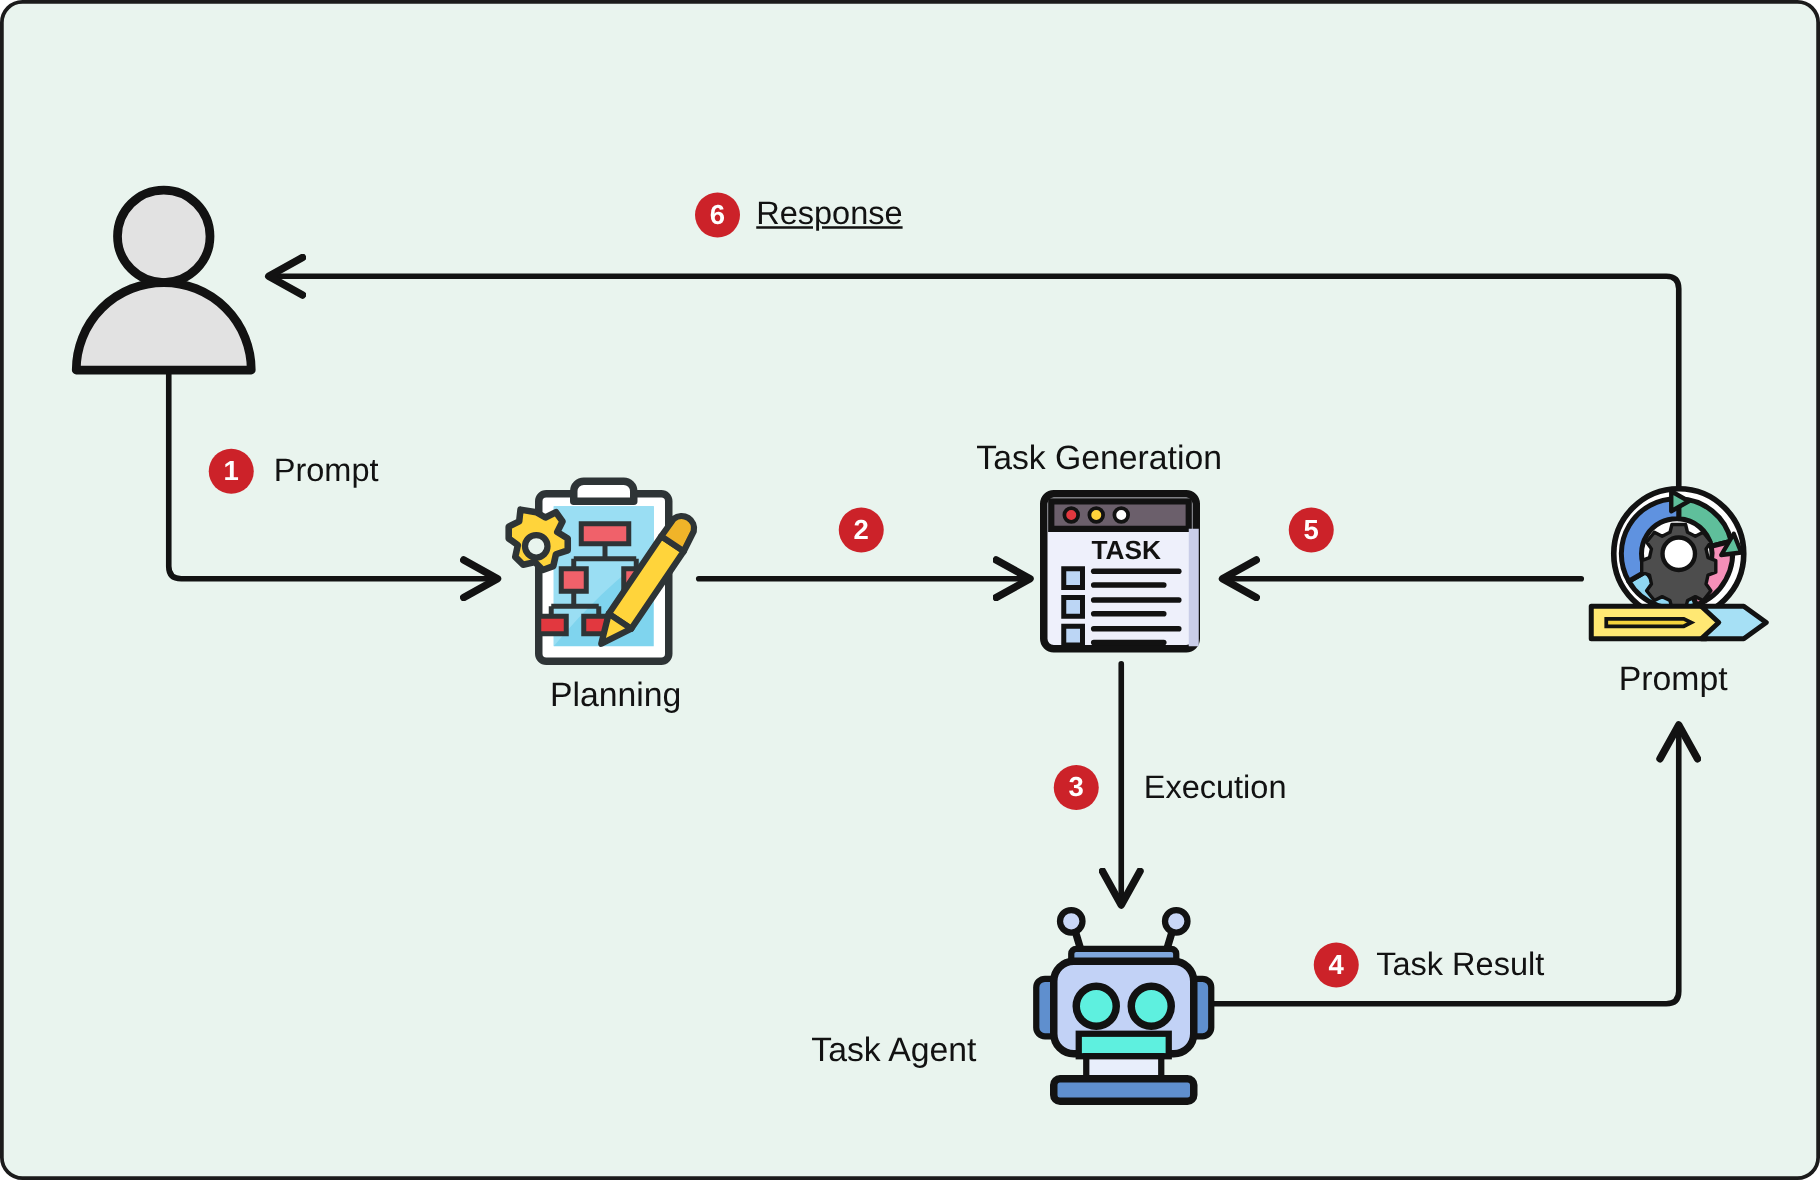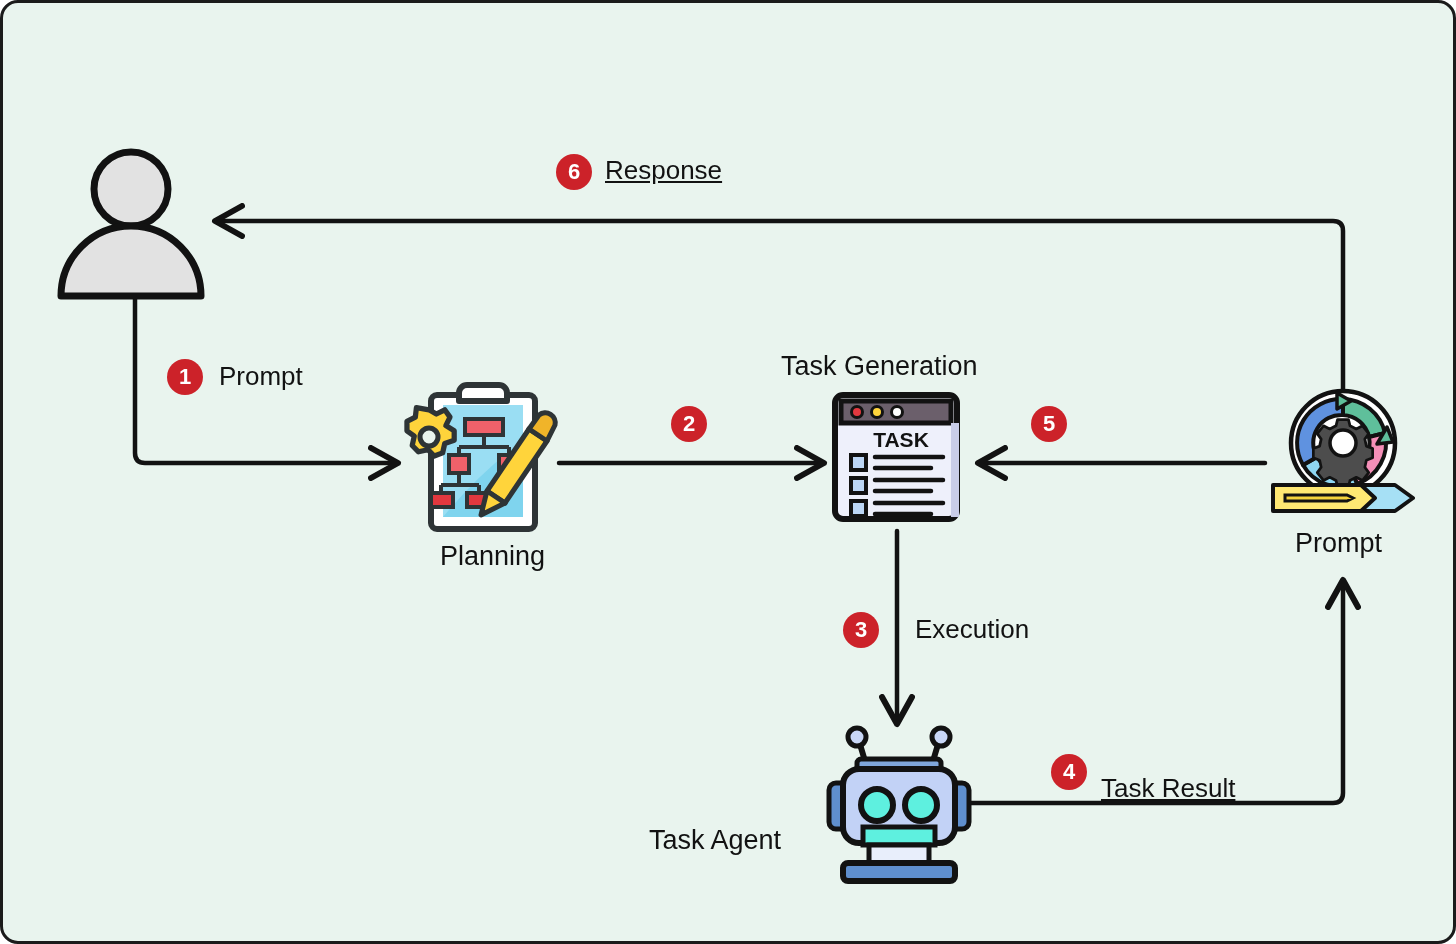--- a/index.html
+++ b/index.html
@@ -240,20 +240,20 @@
 
   <div class="badge" style="left:164px; top:356px;">1</div>
   <div class="edge-label" style="left:216px; top:358px;text-align:right;">Prompt</div>
 
   <div class="badge" style="left:668px; top:403px;">2</div>
 
   <div class="badge" style="left:840px; top:609px;">3</div>
   <div class="edge-label" style="left:912px; top:611px;">Execution</div>
 
   <div class="badge" style="left:1048px; top:751px;">4</div>
-  <div class="edge-label" style="left:1098px; top:770px;text-decoration:underline;">Task Result</div>
+  <div class="edge-label" style="left:1098px; top:753px;">Task Result</div>
 
   <div class="badge" style="left:1028px; top:403px;">5</div>
 
   <div class="badge" style="left:553px; top:151px;">6</div>
   <div class="edge-label" style="left:602px; top:152px;text-decoration:underline;">Response</div>
 
 </div>
 
 </body></html>

